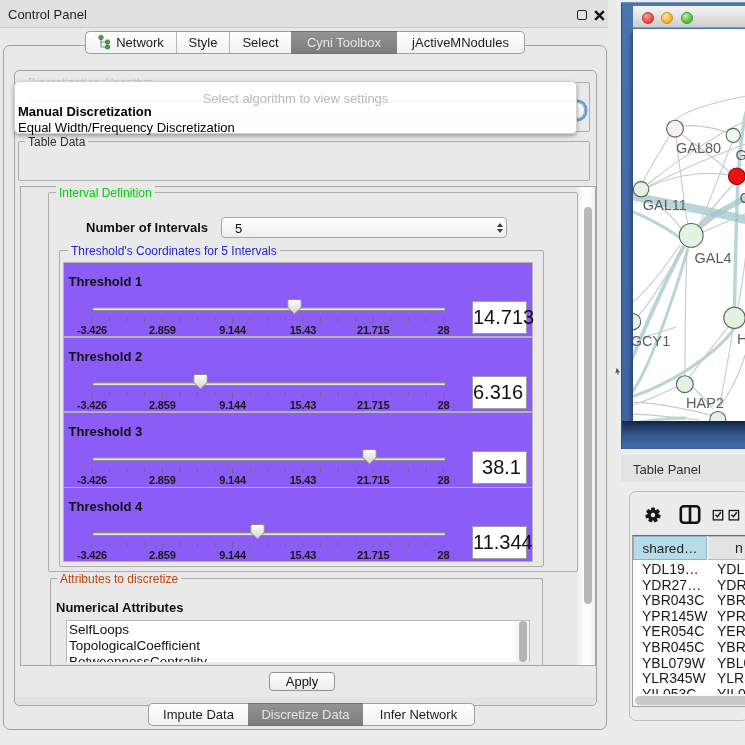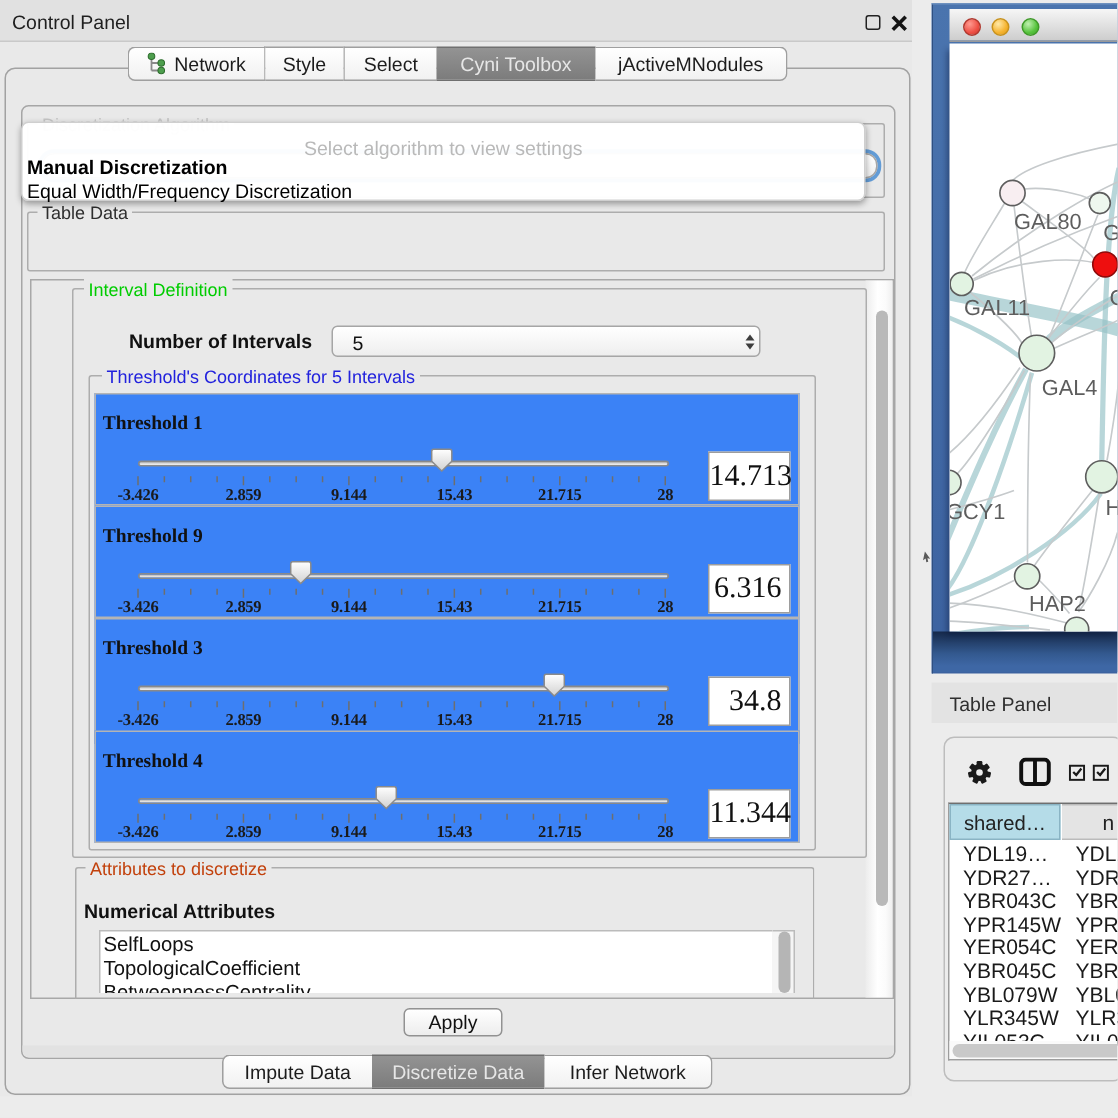--- a/index.html
+++ b/index.html
@@ -51,21 +51,21 @@
 .combo .arr:after { content:""; position:absolute; bottom:0; left:0;
   border-left:3px solid transparent; border-right:3px solid transparent;
   border-top:4.2px solid #3d3d3d; }
 
 
 #scrollpane { left:20px; top:186px; width:576px; height:480px; border:1px solid #a8a8a8; background:#e9e9e9; }
 #vsb-track { left:577px; top:187px; width:18px; height:478px; background:linear-gradient(90deg,#ececec,#ffffff 45%,#fbfbfb 75%,#efefef); }
 #vsb-thumb { left:584px; top:207px; width:8px; height:397px; background:#b9b9b9; border-radius:4px; }
 
 
-.tpanel { border:1px solid #b4b4b4; background:#3b82f6;font-family:Liberation Serif, serif; }
+.tpanel { border:1px solid #b4b4b4; background:#8b5cf6; }
 .tpanel .tl { position:absolute; left:4.5px; top:11px; font-size:13px; font-weight:bold; color:#111; }
 .vbox { position:absolute; background:#ffffff; border:1px solid #9d9d9d; font-size:20px;
   color:#111; text-align:right; }
 
 .slider-track { position:absolute; height:4px; border-radius:3px;
   background:linear-gradient(#a6a6a6,#dadada 50%,#f0f0f0); border:1px solid #898989; }
 .knob { position:absolute; width:15px; height:17px; }
 
 .ticklabel { position:absolute; font-size:11px; font-weight:bold; color:#1a1a1a; transform:translateX(-50%); letter-spacing:-0.2px; }
 
@@ -179,21 +179,21 @@
             <linearGradient id="kg1" x1="0" y1="0" x2="0" y2="1">
       <stop offset="0" stop-color="#ffffff"></stop>
               <stop offset="0.5" stop-color="#e8e8e8"></stop>
               <stop offset="1" stop-color="#d2d2d2"></stop>
     </linearGradient>
           </defs>
         </svg>
         <div class="vbox" style="left:408px; top:38px; width:55px; height:33px; line-height:31px; padding-right:5px;">14.713</div>
       </div>
       <div class="abs tpanel" style="left:63px; top:337px; width:470px; height:75px;">
-        <div class="tl">Threshold 9</div>
+        <div class="tl">Threshold 2</div>
         <div class="slider-track" style="left:27.5px; top:43.5px; width:354px;"></div>
         <svg style="position:absolute; left:0; top:54px;" width="420" height="8">
           <line x1="28" y1="0.5" x2="28" y2="6.5" stroke="#6e6e6e" stroke-width="1"></line>
           <line x1="45.575" y1="0.5" x2="45.575" y2="4.5" stroke="#6e6e6e" stroke-width="1"></line>
           <line x1="63.15" y1="0.5" x2="63.15" y2="4.5" stroke="#6e6e6e" stroke-width="1"></line>
           <line x1="80.725" y1="0.5" x2="80.725" y2="4.5" stroke="#6e6e6e" stroke-width="1"></line>
           <line x1="98.3" y1="0.5" x2="98.3" y2="6.5" stroke="#6e6e6e" stroke-width="1"></line>
           <line x1="115.875" y1="0.5" x2="115.875" y2="4.5" stroke="#6e6e6e" stroke-width="1"></line>
           <line x1="133.45" y1="0.5" x2="133.45" y2="4.5" stroke="#6e6e6e" stroke-width="1"></line>
           <line x1="151.02499999999998" y1="0.5" x2="151.02499999999998" y2="4.5" stroke="#6e6e6e" stroke-width="1"></line>
@@ -264,21 +264,21 @@
         <svg class="knob" style="left:298.1789600967352px; top:35px;" width="15" height="17" viewBox="0 0 15 17">
     <path d="M2,1.5 L13,1.5 Q14.2,1.5 14.2,3 L14.2,9.5 L7.5,16 L0.8,9.5 L0.8,3 Q0.8,1.5 2,1.5 Z" fill="url(#kg3)" stroke="#8a8a8a" stroke-width="1"></path>
     <defs>
             <linearGradient id="kg3" x1="0" y1="0" x2="0" y2="1">
       <stop offset="0" stop-color="#ffffff"></stop>
               <stop offset="0.5" stop-color="#e8e8e8"></stop>
               <stop offset="1" stop-color="#d2d2d2"></stop>
     </linearGradient>
           </defs>
         </svg>
-        <div class="vbox" style="left:408px; top:38px; width:55px; height:33px; line-height:31px; padding-right:5px;">34.8</div>
+        <div class="vbox" style="left:408px; top:38px; width:55px; height:33px; line-height:31px; padding-right:5px;">38.1</div>
       </div>
       <div class="abs tpanel" style="left:63px; top:487px; width:470px; height:75px;">
         <div class="tl">Threshold 4</div>
         <div class="slider-track" style="left:27.5px; top:43.5px; width:354px;"></div>
         <svg style="position:absolute; left:0; top:54px;" width="420" height="8">
           <line x1="28" y1="0.5" x2="28" y2="6.5" stroke="#6e6e6e" stroke-width="1"></line>
           <line x1="45.575" y1="0.5" x2="45.575" y2="4.5" stroke="#6e6e6e" stroke-width="1"></line>
           <line x1="63.15" y1="0.5" x2="63.15" y2="4.5" stroke="#6e6e6e" stroke-width="1"></line>
           <line x1="80.725" y1="0.5" x2="80.725" y2="4.5" stroke="#6e6e6e" stroke-width="1"></line>
           <line x1="98.3" y1="0.5" x2="98.3" y2="6.5" stroke="#6e6e6e" stroke-width="1"></line>

